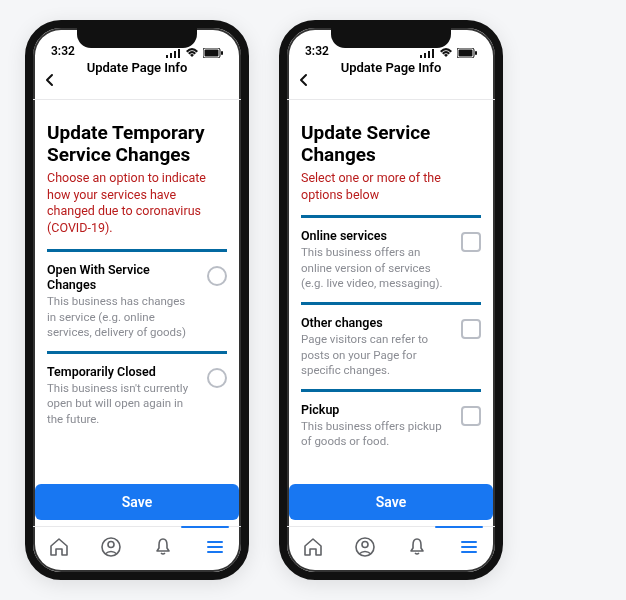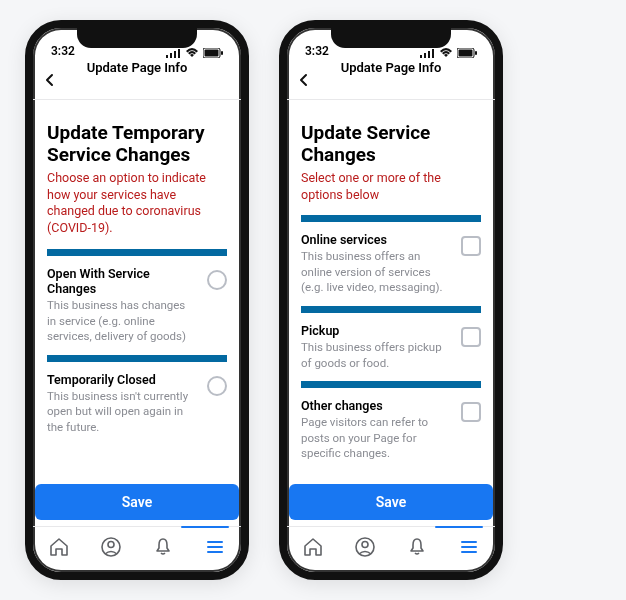--- a/index.html
+++ b/index.html
@@ -71,21 +71,21 @@
       font-size: 12.5px;
       color: #b91c1c;
       line-height: 1.35;
       margin-bottom: 12px;
     }
     .option {
       display: flex;
       align-items: flex-start;
       justify-content: flex-start;
       padding: 10px 0;
-      border-top: 7px solid #0369a1;
+      border-top: 3px solid #0369a1;
       gap: 12px;
       cursor: pointer;
     }
     .option:first-of-type { border-top: 1px solid #eceef1; }
     .option-text { flex: 1; }
     .option-title { font-size: 12.5px; font-weight: 600; margin-bottom: 2px; }
     .option-desc { font-size: 11.5px; color: #8a8c93; line-height: 1.35; }
     .radio {
       width: 20px; height: 20px;
       border: 2px solid #b9bdc5;
@@ -256,30 +256,30 @@
       <div class="option-text">
         <div class="option-title">Online services</div>
         <div class="option-desc">This business offers an online version of services (e.g. live video, messaging).</div>
       </div>
       <div class="checkbox"></div>
     </div>
 
 
     <div class="option">
       <div class="option-text">
+        <div class="option-title">Other changes</div>
+        <div class="option-desc">Page visitors can refer to posts on your Page for specific changes.</div>
+      </div>
+      <div class="checkbox"></div>
+    </div>
+
+    <div class="option">
+      <div class="option-text">
         <div class="option-title">Pickup</div>
         <div class="option-desc">This business offers pickup of goods or food.</div>
-      </div>
-      <div class="checkbox"></div>
-    </div>
-
-    <div class="option">
-      <div class="option-text">
-        <div class="option-title">Other changes</div>
-        <div class="option-desc">Page visitors can refer to posts on your Page for specific changes.</div>
       </div>
       <div class="checkbox"></div>
     </div>
   </div>
   <div class="save-btn">Save</div>
   <div class="tabbar">
     <div class="active-indicator"></div>
     <div class="tab">
         <svg width="22" height="22" viewBox="0 0 22 22">
           <path d="M3 10 L11 3 L19 10 V19 H14 V13 H8 V19 H3 Z" fill="none" stroke="#606266" stroke-width="1.6" stroke-linejoin="round"></path>

